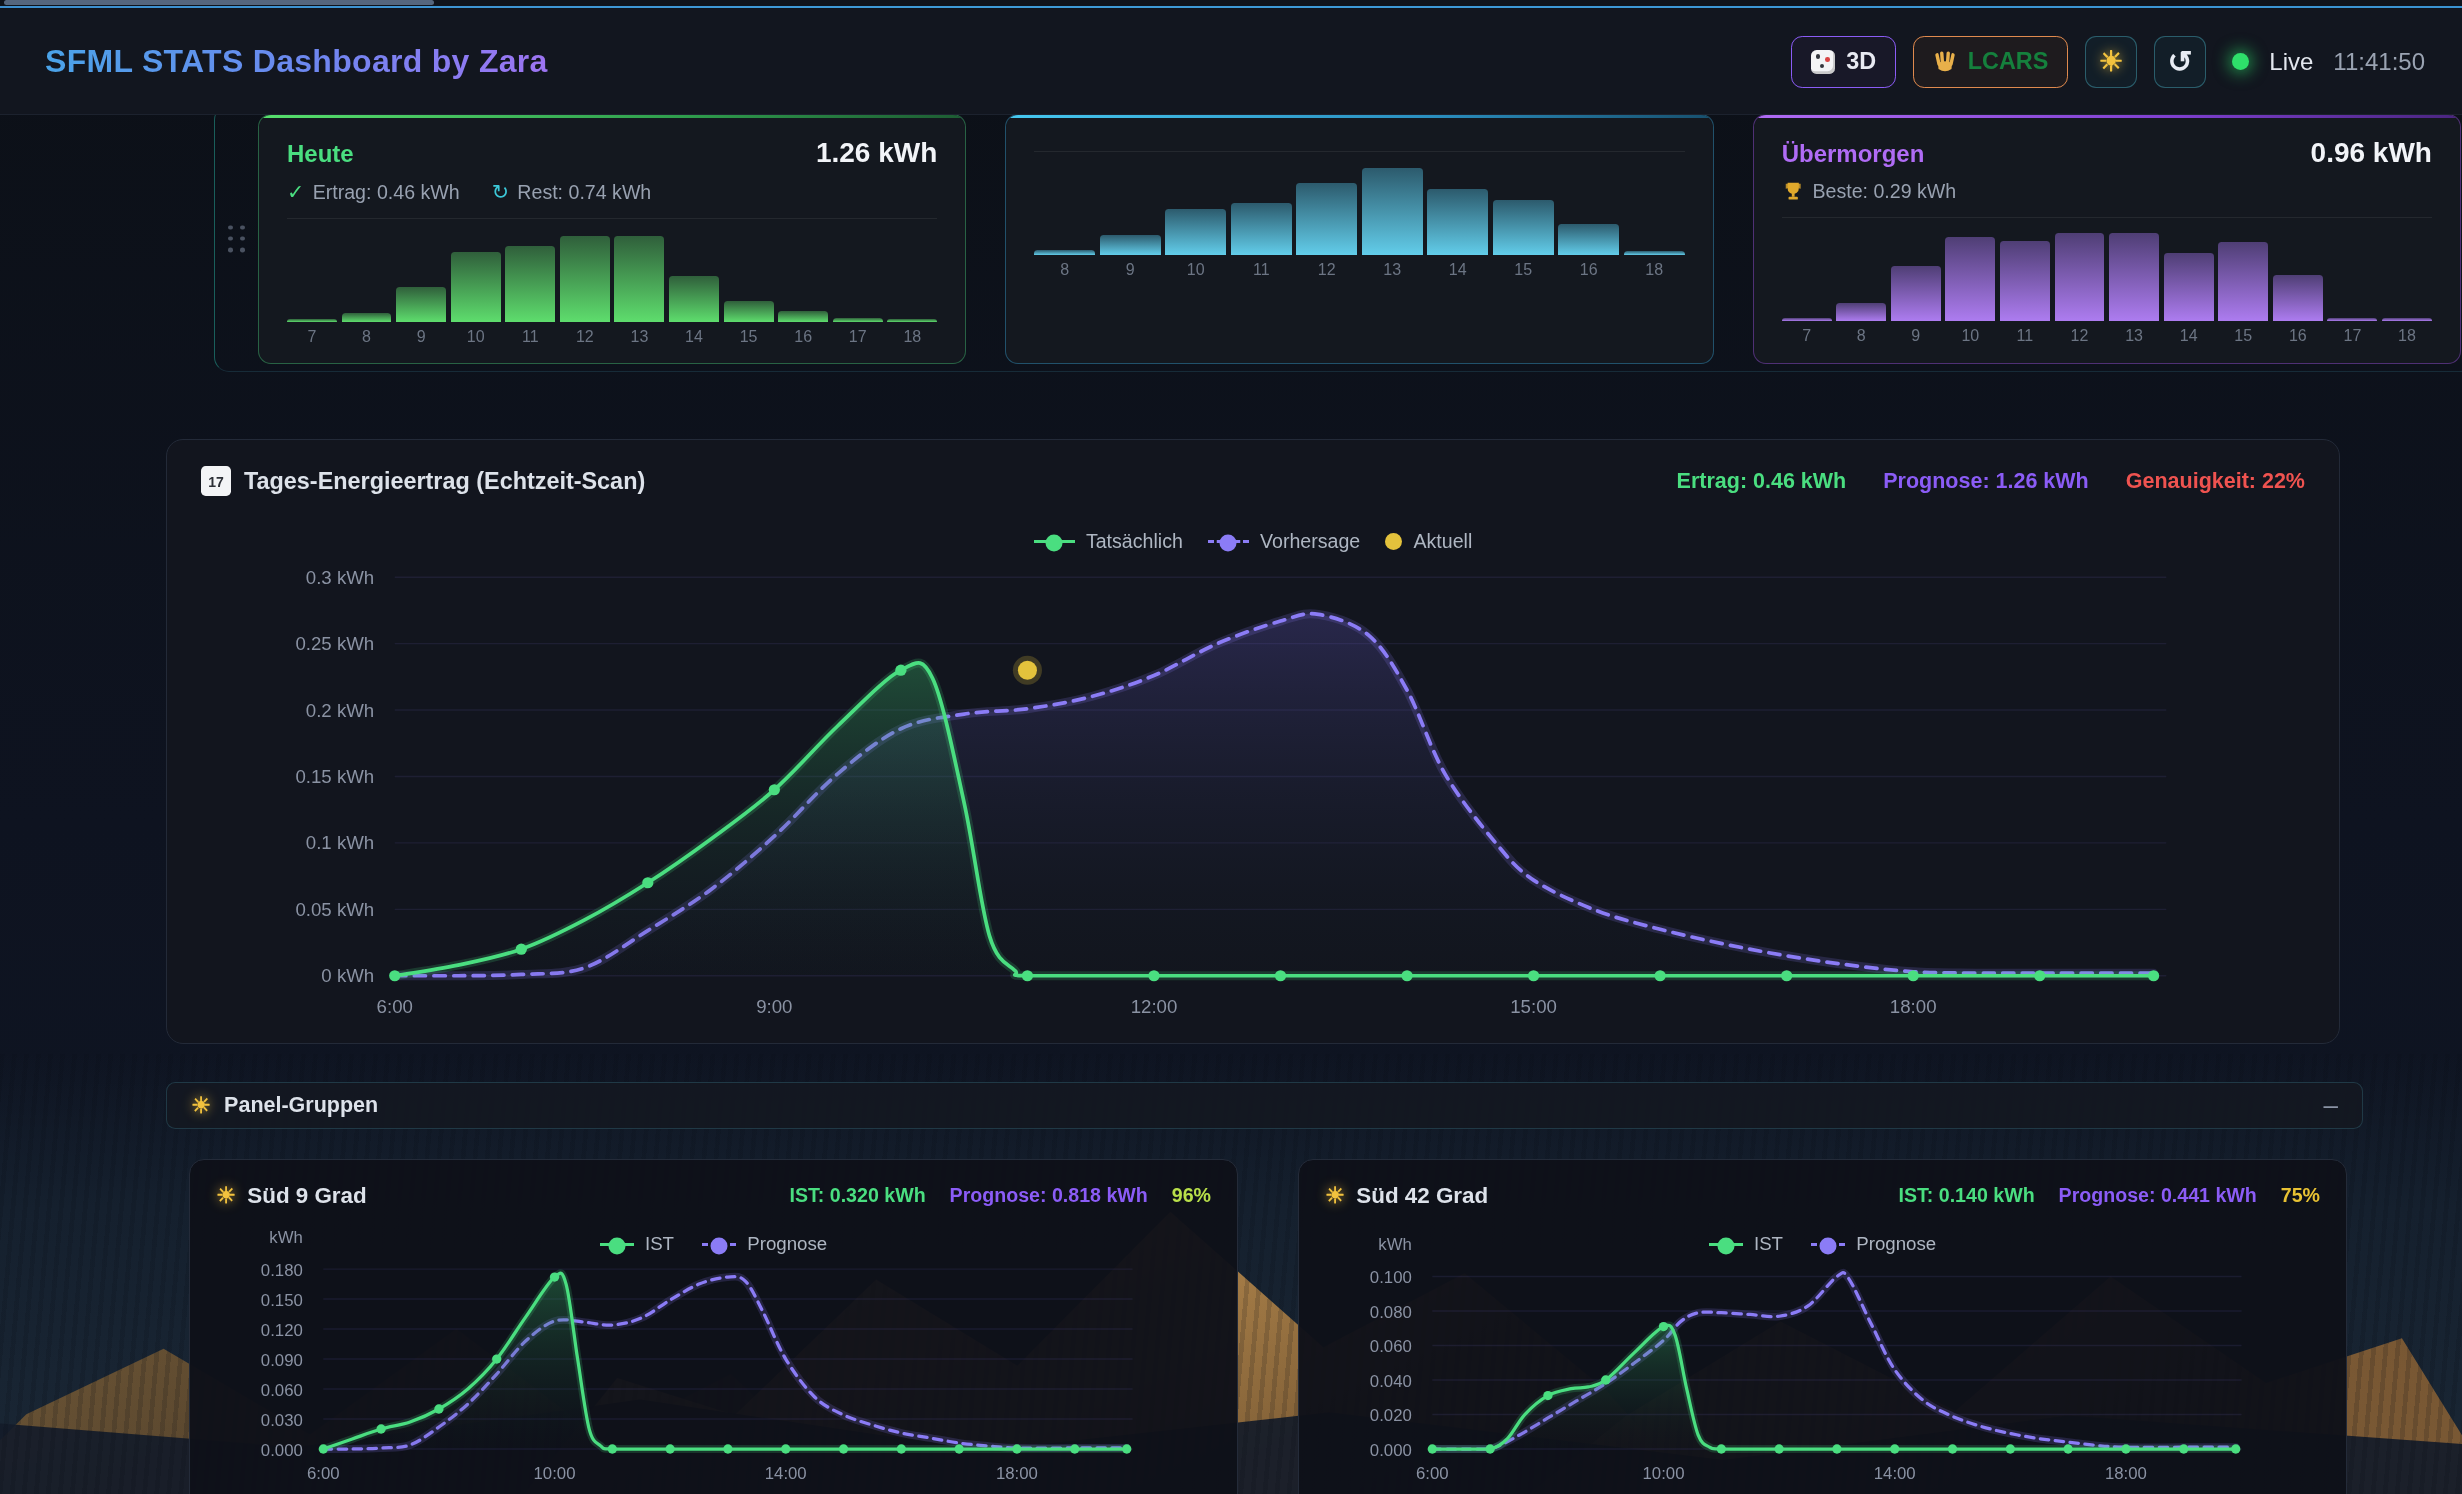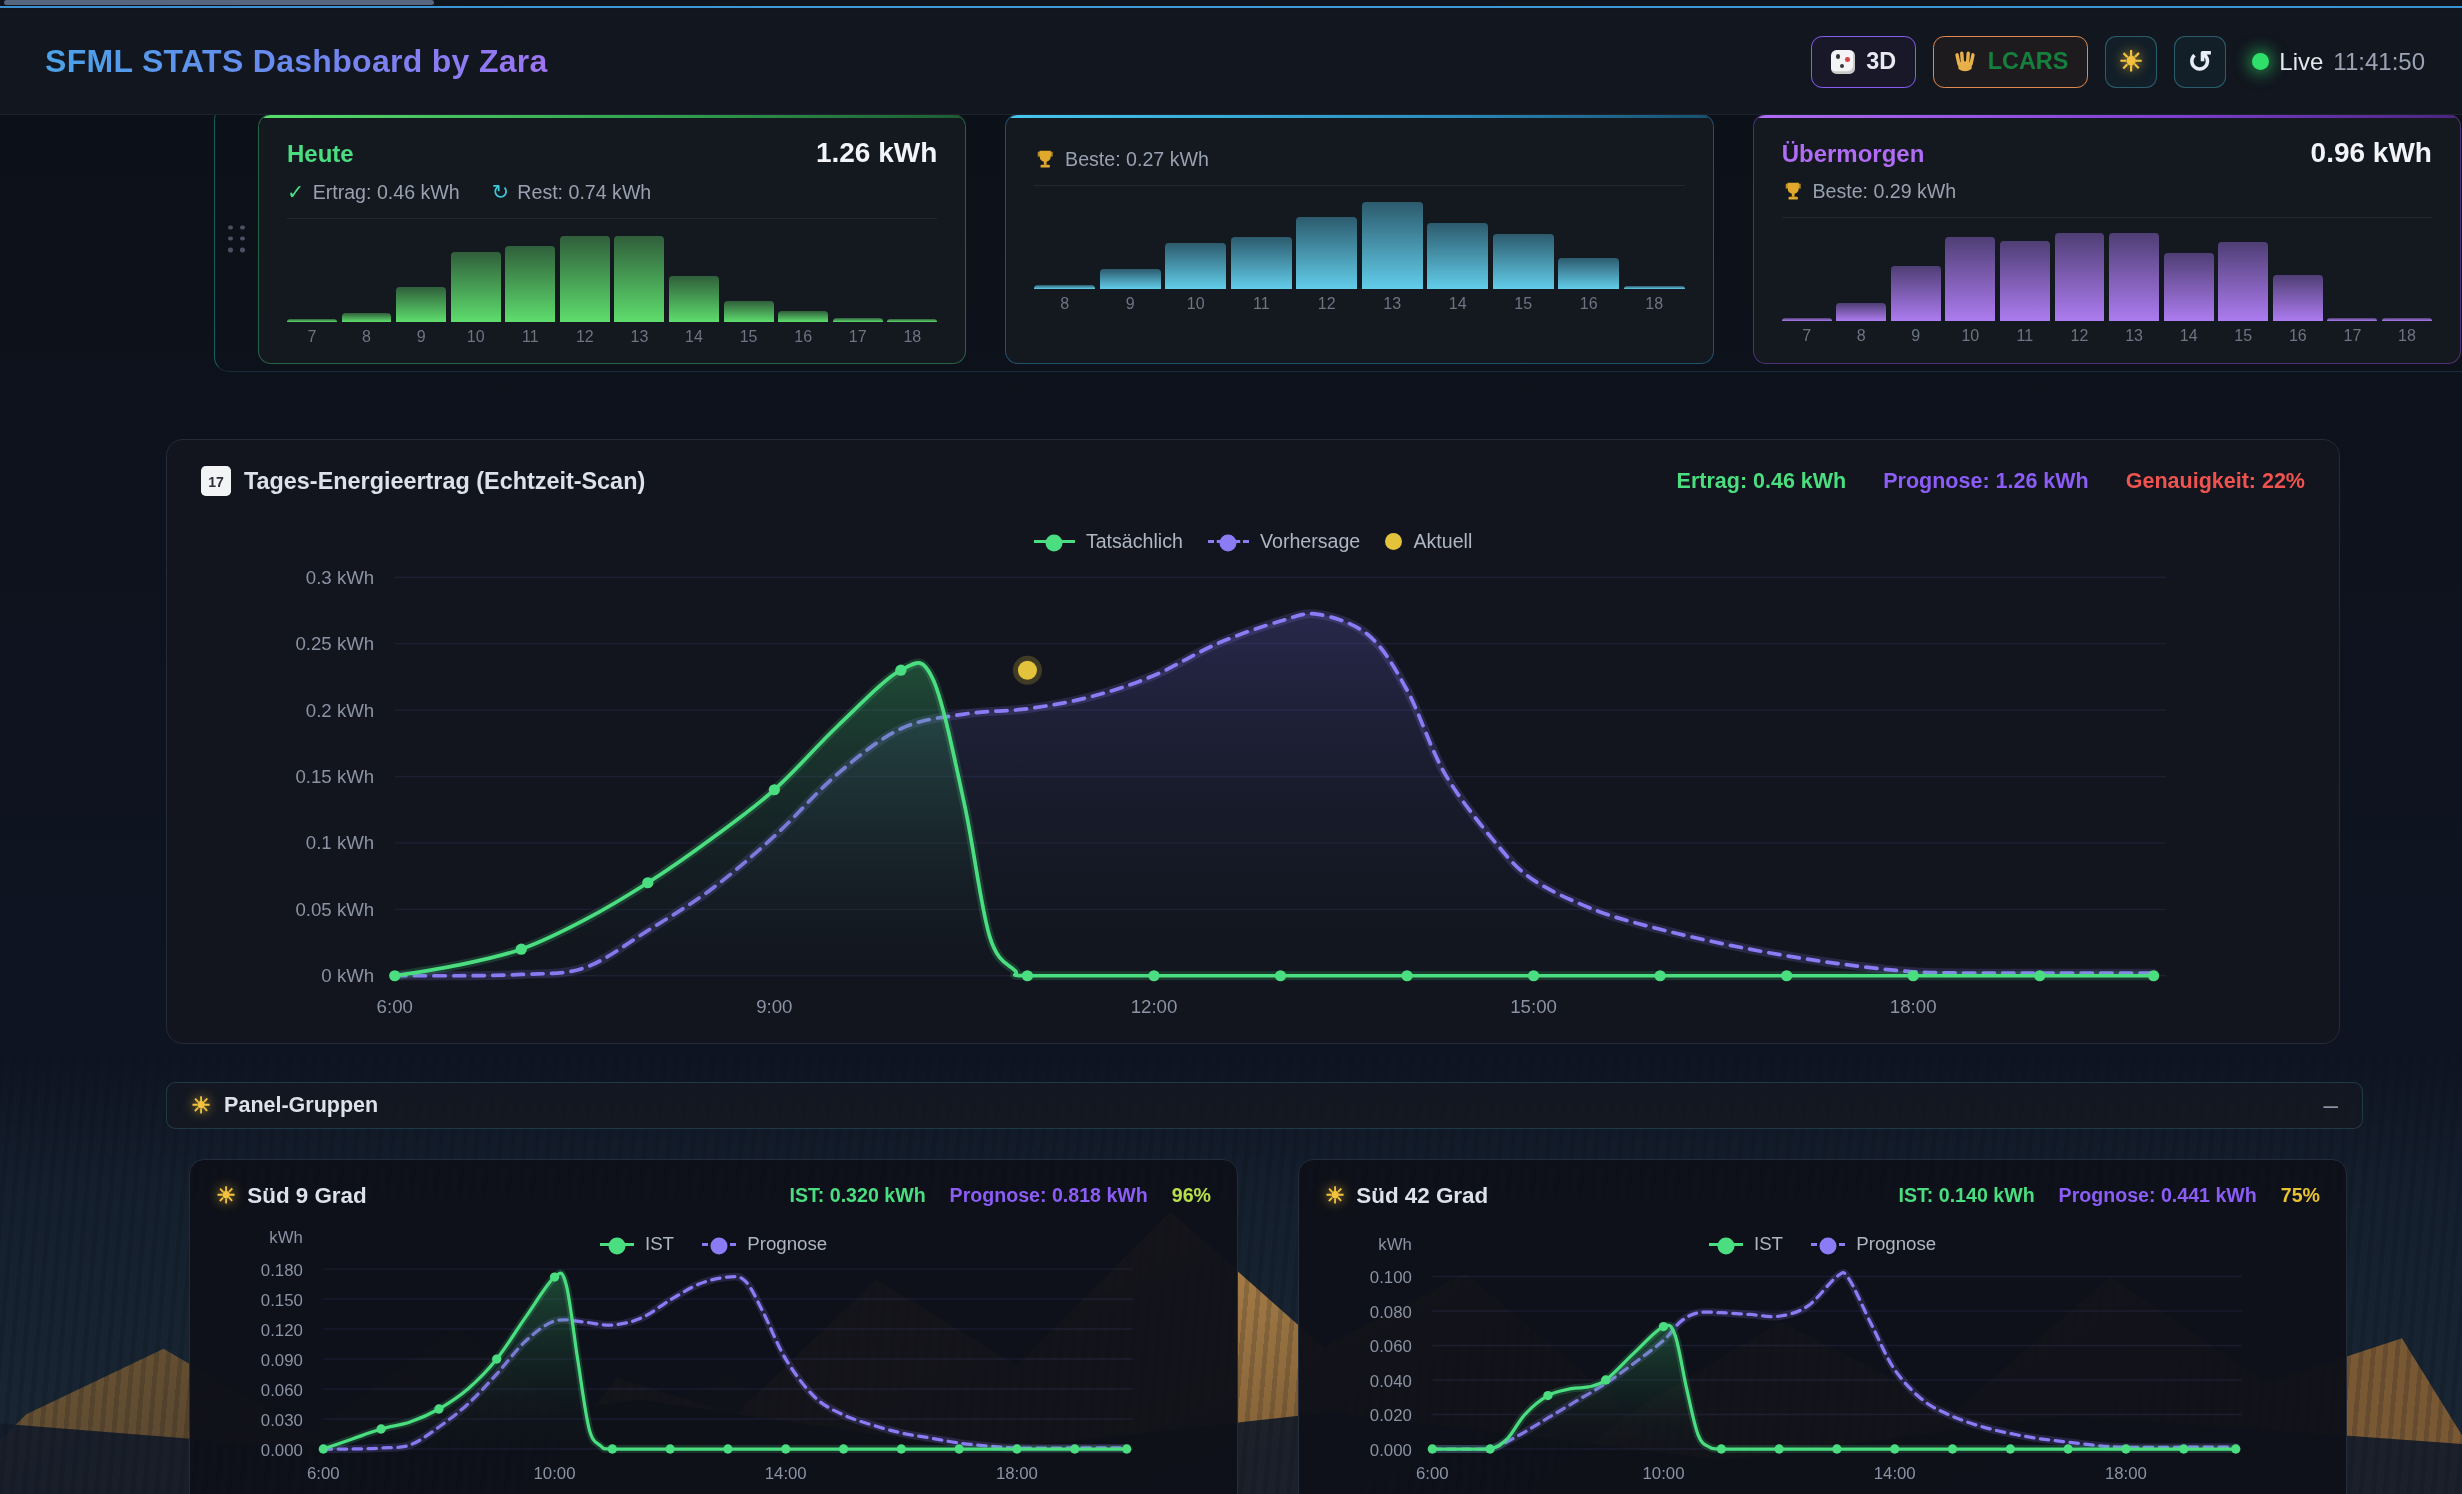--- a/index.html
+++ b/index.html
@@ -21,21 +21,21 @@
     background:linear-gradient(90deg,#4aa3e8 0%,#6f86f0 55%,#9d74f2 100%);
     -webkit-background-clip:text; background-clip:text; color:transparent; }
   .hdr-right { display:flex; align-items:center; gap:17px; }
   .hbtn { display:flex; align-items:center; gap:11.2px; height:52px; padding:0 18.7px; border-radius:11.2px;
     font-size:23.4px; font-weight:bold; cursor:pointer; background:rgba(30,28,48,.55); }
   .hbtn.b3d { border:1.9px solid #8b5cf6; color:#e8eaf2; }
   .hbtn.blcars { border:1.9px solid #e08a4e; color:#15803d; background:rgba(90,50,25,.18); }
   .hbtn.square { width:52px; padding:0; justify-content:center; border:0.9px solid rgba(70,170,190,.45); background:rgba(18,36,46,.6); }
   .sun-glyph { color:#f2c23e; font-size:28px; text-shadow:0 0 11.2px rgba(242,194,62,.8); }
   .refresh-glyph { color:#e8ecf4; font-size:30px; }
-  .live { display:flex; align-items:center; gap:10px; margin-left:9.3px; }
+  .live { display:flex; align-items:center; gap:20px; margin-left:9.3px; }
   .live-dot { width:17px; height:17px; border-radius:50%; background:#2ee06a; box-shadow:0 0 15px 3.7px rgba(46,224,106,.55); }
   .live-label { font-size:24px; color:#e3e7ee; }
   .live-time { font-size:24px; color:#9aa3b2; }
   
   .die { width:24px; height:24px; background:#f4f4f6; border-radius:5.6px; position:relative; box-shadow:inset -1.9px -2.8px 0 rgba(0,0,0,.18); }
   .die i { position:absolute; width:4.7px; height:4.7px; border-radius:50%; background:#33363d; }
   .die i.r { background:#d84444; }
   
   .vulcan { width:24px; height:24px; display:inline-block; }
   
@@ -230,33 +230,20 @@
           <span>13</span>
           <span>14</span>
           <span>15</span>
           <span>16</span>
           <span>17</span>
           <span>18</span>
         </div>
     </div>
     <div class="card cyan">
       <div class="accent"></div>
-      <div class="card-stats">
-        <span class="cstat">
-          <svg width="22.4" height="22.4" viewBox="0 0 24 24">
-            <g fill="#e0a92c">
-                <path d="M6 3h12v6a6 6 0 0 1-12 0z"></path>
-                <path d="M4 4h3v2.5A3 3 0 0 1 4 9.5zM20 4h-3v2.5A3 3 0 0 0 20 9.5z" opacity=".8"></path>
-                <rect x="10.5" y="14" width="3" height="4"></rect>
-                <rect x="7" y="18" width="10" height="3" rx="1"></rect>
-              </g>
-          </svg>
-          <span>Beste: 0.27 kWh</span>
-          </span>
-      </div>
       <div class="divider"></div>
       <div class="bars">
           <div class="bar" style="height: 4.6px;"></div>
           <div class="bar" style="height: 20px;"></div>
           <div class="bar" style="height: 46px;"></div>
           <div class="bar" style="height: 52px;"></div>
           <div class="bar" style="height: 72px;"></div>
           <div class="bar" style="height: 87px;"></div>
           <div class="bar" style="height: 66px;"></div>
           <div class="bar" style="height: 55px;"></div>

